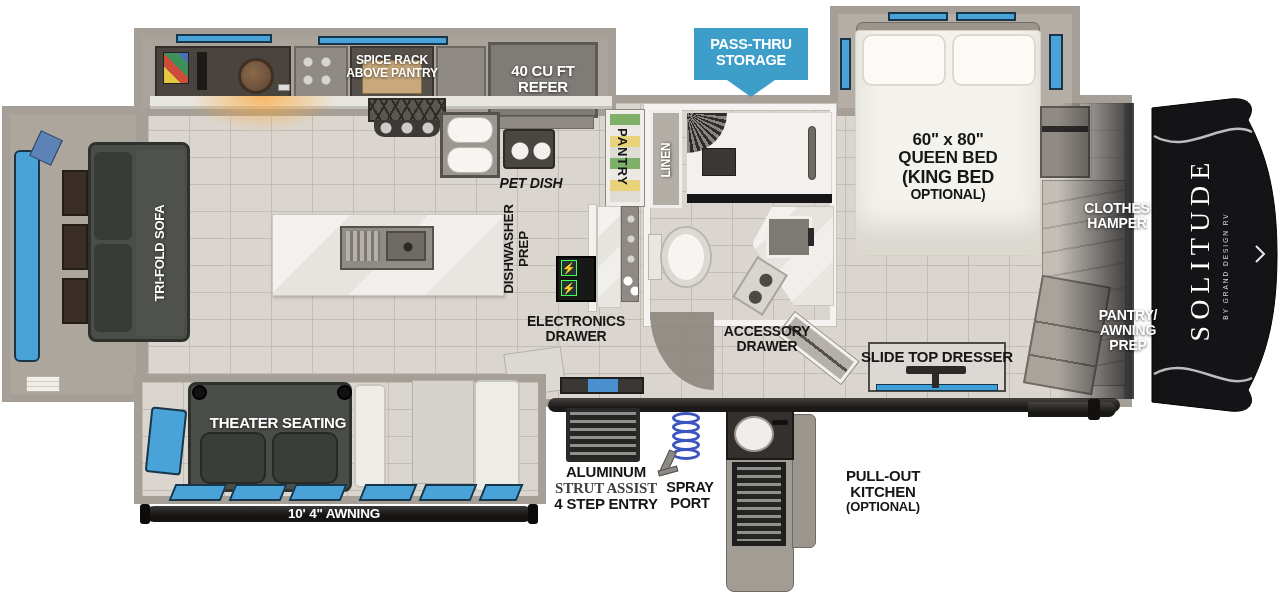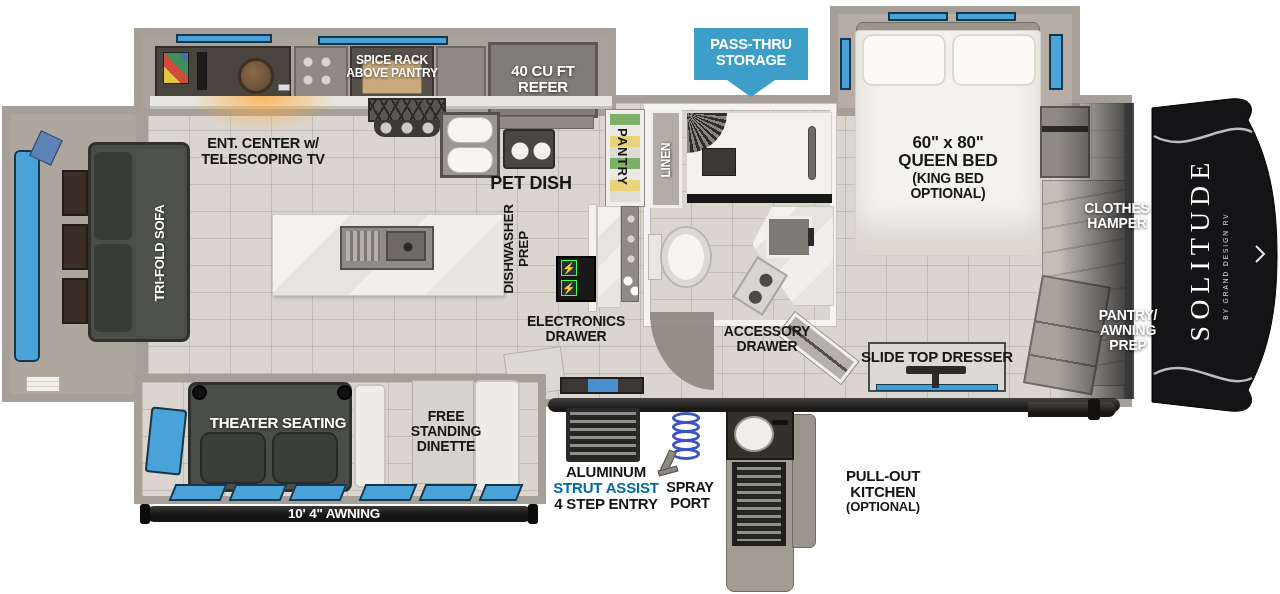--- a/index.html
+++ b/index.html
@@ -93,21 +93,21 @@
   <div class="abs win" style="left:840px;top:38px;width:11px;height:52px;"></div>
   <div class="abs win" style="left:1049px;top:34px;width:14px;height:56px;"></div>
 
   <div class="abs" style="left:856px;top:22px;width:184px;height:14px;background:#9b958d;border-radius:7px;border:1px solid #716c64;"></div>
   <div class="abs" style="left:855px;top:30px;width:186px;height:226px;background:#f4f2ec;border:1px solid #d4d1c8;border-radius:4px 4px 14px 14px;box-shadow:inset 0 -30px 25px rgba(190,185,175,.45);"></div>
   <div class="abs" style="left:862px;top:34px;width:84px;height:52px;background:#fbfaf6;border:2px solid #dcd9d0;border-radius:10px;"></div>
   <div class="abs" style="left:952px;top:34px;width:84px;height:52px;background:#fbfaf6;border:2px solid #dcd9d0;border-radius:10px;"></div>
   <div class="lbl blk ctr" style="left:948px;top:167px;">
     <div style="font-size:17px;">60" x 80"</div>
     <div style="font-size:17px;">QUEEN BED</div>
-    <div style="font-size:14px;">(KING BED</div>
+    <div style="font-size:18px;">(KING BED</div>
     <div style="font-size:14px;">OPTIONAL)</div>
   </div>
 
   <div class="abs tile" style="left:644px;top:104px;width:192px;height:222px;border:6px solid #f4f3f1;box-shadow:0 0 0 1px #c6c2ba;"></div>
 
   <div class="abs" style="left:686px;top:112px;width:146px;height:90px;background:#f2f1ee;border:1px solid #d8d5cd;"></div>
   <div class="abs" style="left:687px;top:113px;width:40px;height:40px;border-radius:0 0 100% 0;background:repeating-conic-gradient(from 0deg at 0% 0%,#2e2d2b 0 5deg,#8a8782 5deg 10deg);"></div>
   <div class="abs" style="left:702px;top:148px;width:34px;height:28px;background:#3b3937;border:1px solid #1f1e1c;"></div>
   <div class="abs" style="left:808px;top:126px;width:8px;height:54px;background:#6e6a64;border-radius:4px;border:1px solid #4a463f;"></div>
   <div class="abs" style="left:687px;top:194px;width:145px;height:9px;background:#161616;"></div>
@@ -179,46 +179,41 @@
   <div class="abs" style="left:188px;top:382px;width:164px;height:110px;background:#4a4d48;border:3px solid #2f312d;border-radius:8px;z-index:12;"></div>
   <div class="abs" style="left:200px;top:432px;width:66px;height:52px;background:#3a3d38;border-radius:10px;border:2px solid #272925;z-index:13;"></div>
   <div class="abs" style="left:272px;top:432px;width:66px;height:52px;background:#3a3d38;border-radius:10px;border:2px solid #272925;z-index:13;"></div>
   <div class="abs" style="left:192px;top:385px;width:15px;height:15px;border-radius:50%;background:#111;border:2px solid #000;z-index:14;"></div>
   <div class="abs" style="left:337px;top:385px;width:15px;height:15px;border-radius:50%;background:#111;border:2px solid #000;z-index:14;"></div>
   <div class="lbl wht ctr" style="left:278px;top:423px;font-size:15px;z-index:41;">THEATER SEATING</div>
 
   <div class="abs" style="left:354px;top:384px;width:32px;height:104px;background:#eeece7;border:2px solid #c9c6bf;border-radius:6px;z-index:12;"></div>
   <div class="abs" style="left:474px;top:380px;width:46px;height:112px;background:#eeece7;border:2px solid #c9c6bf;border-radius:6px;z-index:12;"></div>
   <div class="abs" style="left:412px;top:380px;width:62px;height:104px;background:#d6d3cd;border:1px solid #b3b0a9;z-index:13;"></div>
-  <div class="lbl blk ctr" style="left:446px;top:432px;font-size:14px;z-index:41;">
-    <div>FREE</div>
-    <div>STANDING</div>
-    <div>DINETTE</div>
-  </div>
 
   <div class="abs win" style="left:172px;top:484px;width:52px;height:17px;transform:skewX(-22deg);z-index:12;"></div>
   <div class="abs win" style="left:232px;top:484px;width:52px;height:17px;transform:skewX(-22deg);z-index:12;"></div>
   <div class="abs win" style="left:292px;top:484px;width:52px;height:17px;transform:skewX(-22deg);z-index:12;"></div>
   <div class="abs win" style="left:362px;top:484px;width:52px;height:17px;transform:skewX(-22deg);z-index:12;"></div>
   <div class="abs win" style="left:422px;top:484px;width:52px;height:17px;transform:skewX(-22deg);z-index:12;"></div>
   <div class="abs win" style="left:482px;top:484px;width:38px;height:17px;transform:skewX(-22deg);z-index:12;"></div>
 
   <div class="abs" style="left:146px;top:506px;width:386px;height:16px;background:linear-gradient(180deg,#3a3937,#151413 60%);border-radius:8px;z-index:15;"></div>
   <div class="abs" style="left:140px;top:504px;width:10px;height:20px;background:#0c0b0a;border-radius:3px;z-index:16;"></div>
   <div class="abs" style="left:528px;top:504px;width:10px;height:20px;background:#0c0b0a;border-radius:3px;z-index:16;"></div>
   <div class="lbl ctr" style="left:334px;top:514px;font-size:13.5px;color:#fff;z-index:42;">10' 4" AWNING</div>
 
   <div class="abs" style="left:548px;top:398px;width:572px;height:14px;background:linear-gradient(180deg,#43423f,#1b1a18 70%);border-radius:7px;z-index:8;"></div>
   <div class="abs" style="left:560px;top:377px;width:84px;height:17px;background:#3a3836;border:2px solid #1f1e1c;z-index:9;
               background-image:linear-gradient(90deg,transparent 26px,#4a8fd0 26px 56px,transparent 56px);"></div>
 
   <div class="abs slat" style="left:566px;top:408px;width:74px;height:54px;border:4px solid #2c2a28;border-radius:3px;z-index:9;"></div>
   <div class="lbl ctr" style="left:606px;top:488px;font-size:15px;">
     <div class="blk">ALUMINUM</div>
-    <div style="color:#0369a1;">STRUT ASSIST</div>
+    <div style="color:#404040;font-family:Liberation Serif, serif;">STRUT ASSIST</div>
     <div class="blk">4 STEP ENTRY</div>
   </div>
 
   <div class="abs" style="left:672px;top:412px;width:30px;height:46px;z-index:9;">
     <div style="width:28px;height:12px;border:3px solid #3b55c0;border-radius:50%;box-sizing:border-box;"></div>
     <div style="width:28px;height:12px;border:3px solid #3b55c0;border-radius:50%;box-sizing:border-box;margin-top:-3px;"></div>
     <div style="width:28px;height:12px;border:3px solid #3b55c0;border-radius:50%;box-sizing:border-box;margin-top:-3px;"></div>
     <div style="width:28px;height:12px;border:3px solid #3b55c0;border-radius:50%;box-sizing:border-box;margin-top:-3px;"></div>
     <div style="width:28px;height:12px;border:3px solid #3b55c0;border-radius:50%;box-sizing:border-box;margin-top:-3px;"></div>
   </div>
@@ -254,25 +249,21 @@
   <div class="lbl rot" style="left:1226px;top:266px;font-weight:400;font-size:6.5px;letter-spacing:2px;color:#d8d8da;z-index:26;">BY GRAND DESIGN RV</div>
 
   <div class="lbl wht ctr" style="left:392px;top:67px;z-index:41;">
     <div style="font-size:12px;">SPICE RACK</div>
     <div style="font-size:12px;">ABOVE PANTRY</div>
   </div>
   <div class="lbl wht ctr" style="left:543px;top:79px;font-size:15px;z-index:41;">
     <div>40 CU FT</div>
     <div>REFER</div>
   </div>
-  <div class="lbl blk ctr" style="left:263px;top:152px;font-size:14.5px;z-index:41;">
-    <div>ENT. CENTER w/</div>
-    <div>TELESCOPING TV</div>
-  </div>
-  <div class="lbl blk ctr" style="left:531px;top:184px;font-size:18px;z-index:41;">PET DISH</div>
+  <div class="lbl blk ctr" style="left:531px;top:184px;font-size:14px;z-index:41;font-style:italic;">PET DISH</div>
   <div class="lbl blk rot" style="left:517px;top:249px;font-size:13.5px;z-index:41;">
     <div>DISHWASHER</div>
     <div>PREP</div>
   </div>
   <div class="lbl blk ctr" style="left:576px;top:329px;font-size:14px;z-index:41;">
     <div>ELECTRONICS</div>
     <div>DRAWER</div>
   </div>
   <div class="lbl blk ctr" style="left:767px;top:339px;font-size:14px;z-index:41;">
     <div>ACCESSORY</div>

